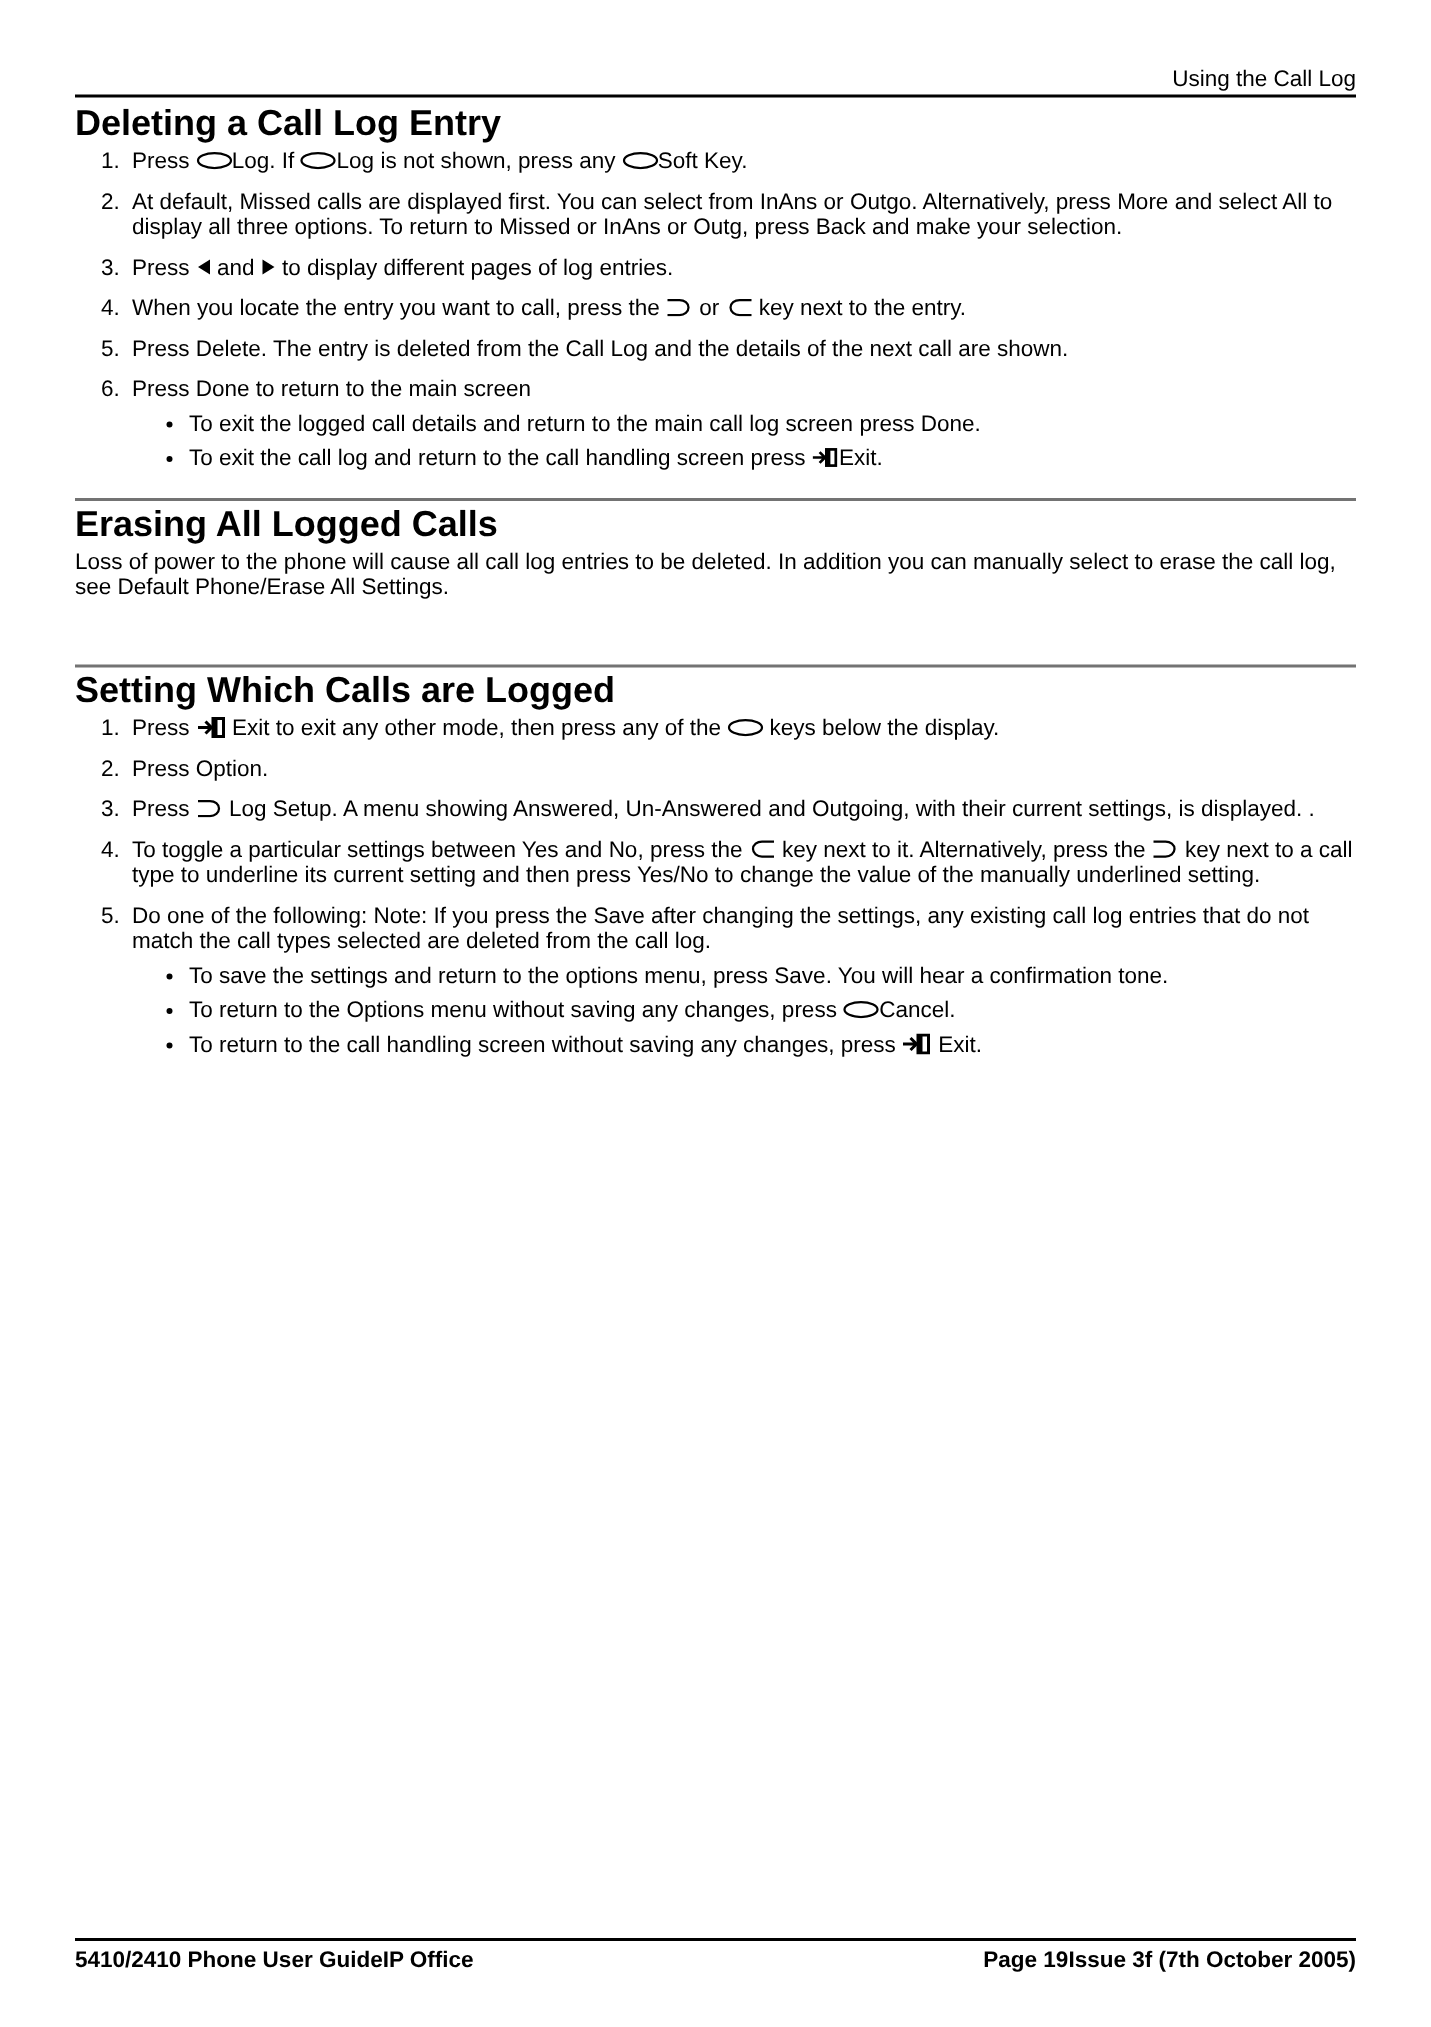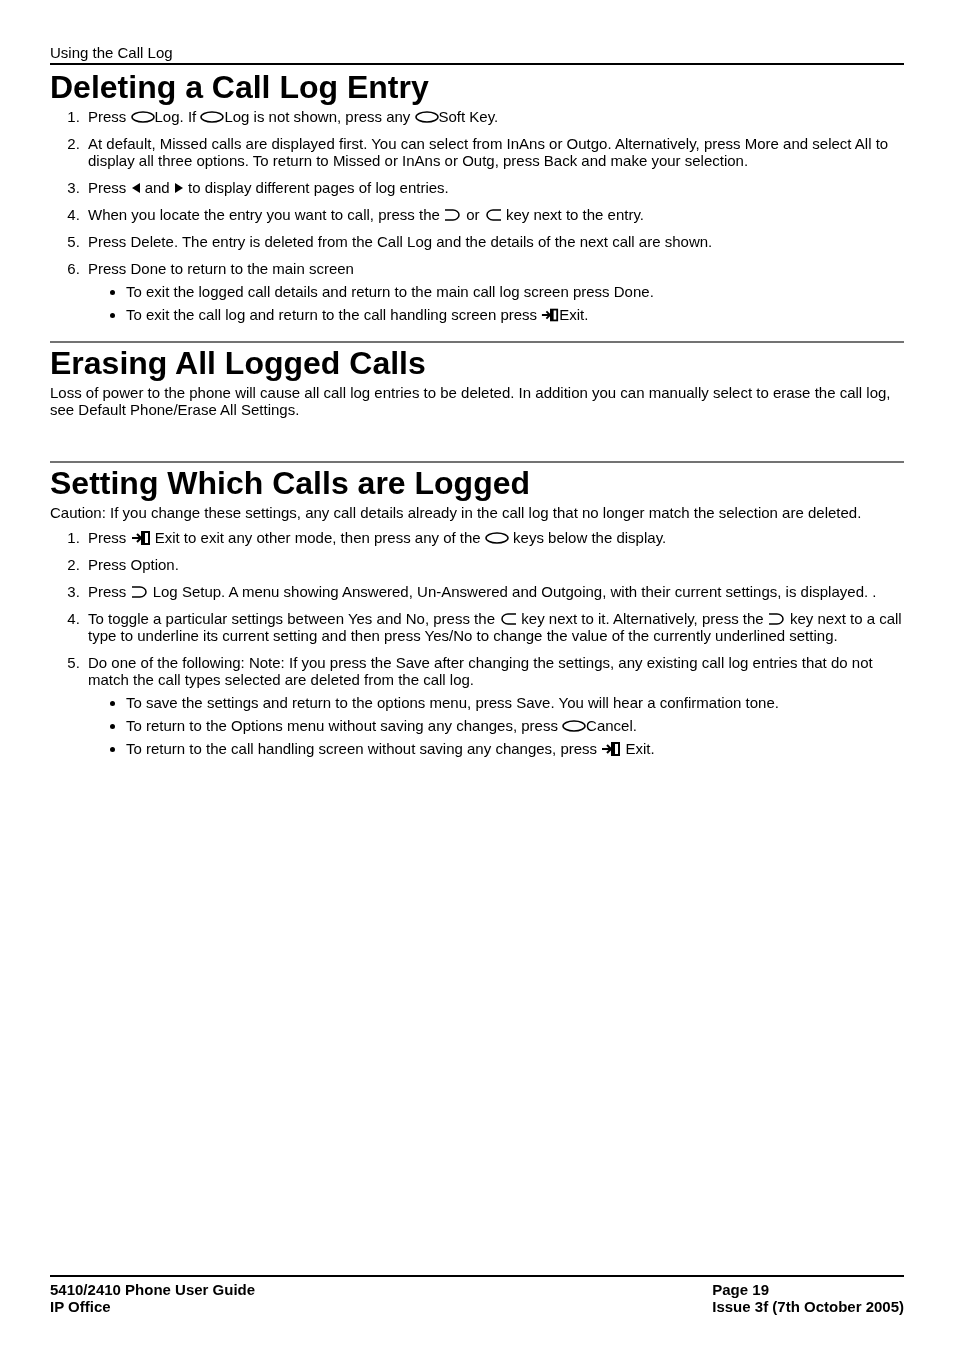--- a/index.html
+++ b/index.html
@@ -11,27 +11,28 @@
     color: #000;
     width: 954px;
     height: 1351px;
     position: relative;
     box-sizing: border-box;
   }
   .page-inner {
     padding: 44px 50px 0 50px;
   }
   .top-right {
+    text-align: right;
     font-size: 15px;
     border-bottom: 2px solid #000;
     padding-bottom: 2px;
     margin-bottom: 4px;
   }
   h1 {
-    font-size: 32px;
+    font-size: 24px;
     font-weight: bold;
     margin: 0 0 2px 0;
   }
   .section-divider {
     border-top: 2px solid #737373;
     margin-top: 18px;
     padding-top: 2px;
   }
   ol.numbered {
     list-style: decimal;
@@ -60,21 +61,21 @@
     bottom: 36px;
     border-top: 2px solid #000;
     padding-top: 4px;
     display: flex;
     justify-content: space-between;
     font-weight: bold;
     font-size: 15px;
   }
   .footer .col {
     display: flex;
-    flex-direction: column;
+    flex-direction: row;
   }
   .footer .col.right {
     text-align: left;
   }
   .b { font-weight: normal; }
   svg.icon {
     display: inline-block;
     height: 12px;
     vertical-align: -1px;
   }
@@ -146,23 +147,20 @@
     <h1>Erasing All Logged Calls</h1>
   </div>
   <p class="body">Loss of power to the phone will cause all call log entries to be deleted. In addition you can manually select to erase the call log, see Default Phone/Erase All Settings.</p>
 
   <br>
 
   
   <div class="section-divider">
     <h1>Setting Which Calls are Logged</h1>
   </div>
-  <p class="body">
-    <span class="b">Caution:</span><span> If you change these settings, any call details already in the call log that no longer match the selection are deleted.</span>
-  </p>
   <ol class="numbered">
     <li>
       <span>Press </span><svg class="icon exit2" viewBox="0 0 20 14">
           <path d="M1 7 L10 7 M6 3 L10 7 L6 11" fill="none" stroke="#000" stroke-width="2"></path>
           <rect x="11" y="1" width="7" height="12" fill="none" stroke="#000" stroke-width="2"></rect>
           <rect x="11" y="1" width="3" height="12" fill="#000"></rect>
         </svg><span class="b"> Exit</span><span> to exit any other mode, then press any of the </span><svg class="icon softkey" viewBox="0 0 24 12">
           <ellipse cx="12" cy="6" rx="11" ry="5" fill="none" stroke="#000" stroke-width="1.5"></ellipse>
         </svg><span> keys below the display.</span>
     </li>
@@ -172,21 +170,21 @@
     <li>
       <span>Press </span><svg class="icon half" viewBox="0 0 18 12">
           <path d="M1 1 L9 1 A6 5 0 0 1 9 11 L1 11" fill="none" stroke="#000" stroke-width="1.5"></path>
         </svg><span class="b"> Log Setup</span><span>. A menu showing </span><span class="b">Answered</span><span>, </span><span class="b">Un-Answered</span><span> and </span><span class="b">Outgoing</span><span>, with their current settings, is displayed. .</span>
     </li>
     <li>
       <span>To toggle a particular settings between </span><span class="b">Yes</span><span> and </span><span class="b">No</span><span>, press the </span><svg class="icon half" viewBox="0 0 18 12">
           <path d="M17 1 L9 1 A6 5 0 0 0 9 11 L17 11" fill="none" stroke="#000" stroke-width="1.5"></path>
         </svg><span> key next to it. Alternatively, press the </span><svg class="icon half" viewBox="0 0 18 12">
           <path d="M1 1 L9 1 A6 5 0 0 1 9 11 L1 11" fill="none" stroke="#000" stroke-width="1.5"></path>
-        </svg><span> key next to a call type to underline its current setting and then press </span><span class="b">Yes/No</span><span> to change the value of the currently underlined setting.</span>
+        </svg><span> key next to a call type to underline its current setting and then press </span><span class="b">Yes/No</span><span> to change the value of the manually underlined setting.</span>
     </li>
     <li>
       <span>Do one of the following: </span><span class="b">Note:</span><span>  If you press the </span><span class="b">Save</span><span> after changing the settings, any existing call log entries that do not match the call types selected are deleted from the call log.</span>
       <ul class="bullets">
         <li>
           <span>To save the settings and return to the options menu, press </span><span class="b">Save</span><span>. You will hear a confirmation tone.</span>
         </li>
         <li>
           <span>To return to the </span><span class="b">Options</span><span> menu without saving any changes, press </span><svg class="icon softkey" viewBox="0 0 24 12">
               <ellipse cx="12" cy="6" rx="11" ry="5" fill="none" stroke="#000" stroke-width="1.5"></ellipse>

